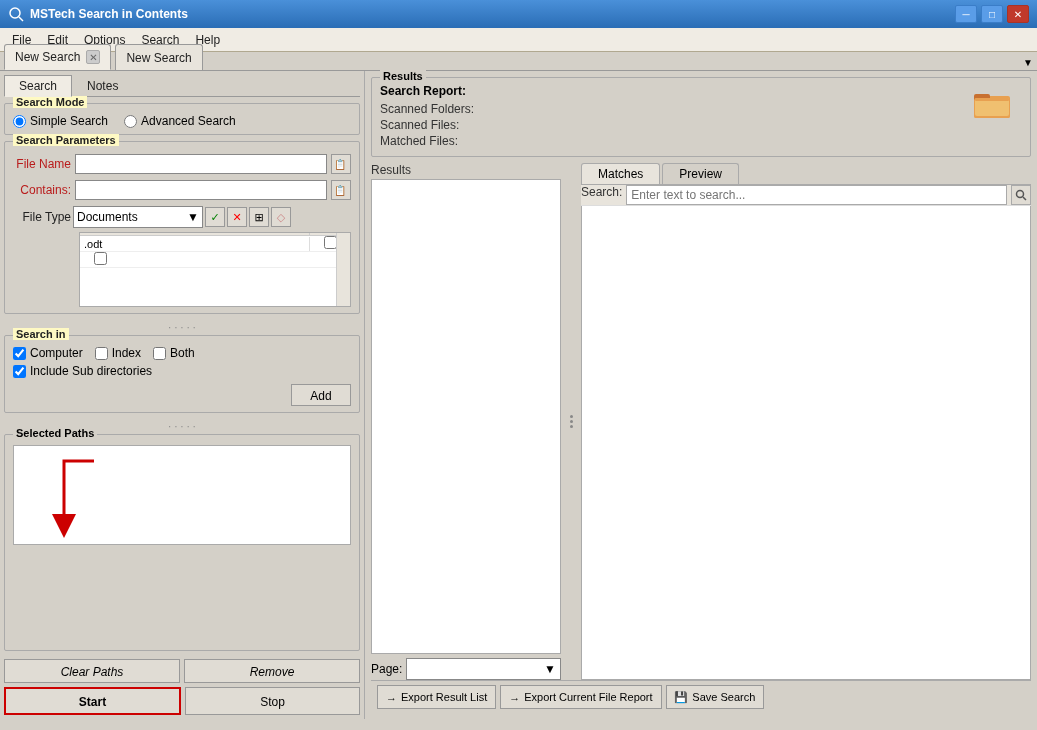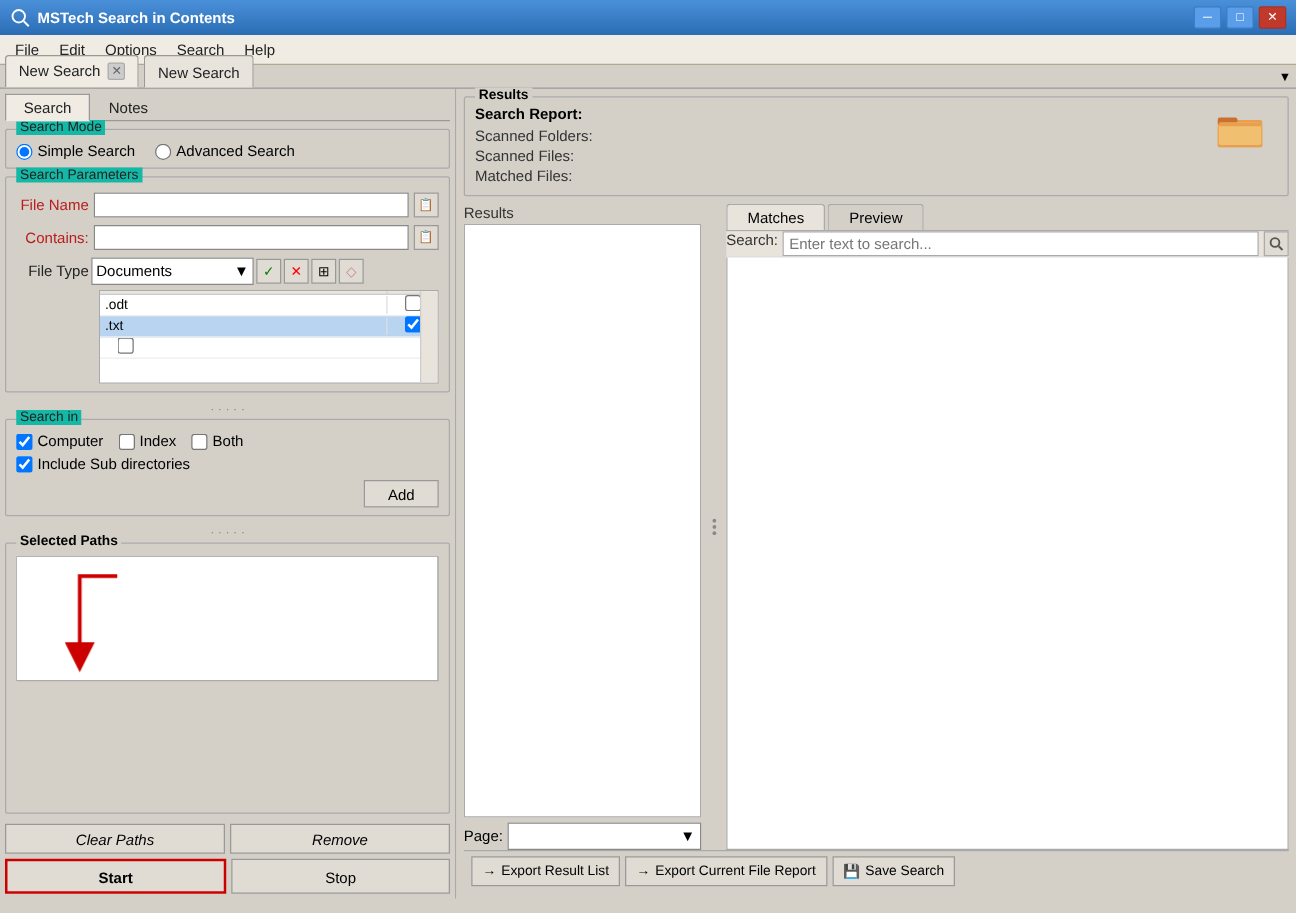--- a/index.html
+++ b/index.html
@@ -77,22 +77,22 @@
       background: #f0ece4; border: 1px solid #999; border-bottom: 1px solid #f0ece4;
       z-index: 2; margin-bottom: -1px;
     }
 
     
     .section-box {
       border: 1px solid #aaa; margin-bottom: 6px; padding: 6px 8px;
       background: #d4d0c8; border-radius: 2px; position: relative;
     }
     .section-title {
-      font-size: 11px; font-weight: normal; color: #222;
-      position: absolute; top: -8px; left: 8px; background: #14b8a6; padding: 0 3px;
+      font-size: 11px; font-weight: bold; color: #222;
+      position: absolute; top: -8px; left: 8px; background: #fef9c3; padding: 0 3px;
     }
 
     .radio-row { display: flex; align-items: center; gap: 16px; margin-top: 4px; }
     .radio-item { display: flex; align-items: center; gap: 4px; cursor: pointer; }
 
     .param-row { display: flex; align-items: center; margin-top: 6px; gap: 4px; }
     .param-label { width: 58px; text-align: right; font-size: 12px; color: #b91c1c; }
     .param-input {
       flex: 1; height: 20px; border: 1px solid #888; background: white;
       padding: 1px 3px; font-size: 11px;
@@ -346,24 +346,20 @@
       </div>
 
       <div class="file-list-container">
         <div class="file-list-header">
           <span class="file-col-name"></span>
           <span class="file-col-check"></span>
         </div>
         <div class="file-list-row">
           <span class="file-cell-name">.odt</span>
           <span class="file-cell-check"><input type="checkbox" style=""></span>
-        </div>
-        <div class="file-list-row selected">
-          <span class="file-cell-name">.txt</span>
-          <span class="file-cell-check"><input type="checkbox" checked="" style=""></span>
         </div>
         <div class="file-list-row">
           <span class="file-cell-check"><input type="checkbox" style=""></span>
         </div>
         <div class="scrollbar-area"></div>
       </div>
     </div>
 
     <div class="divider-dots">· · · · ·</div>
 

